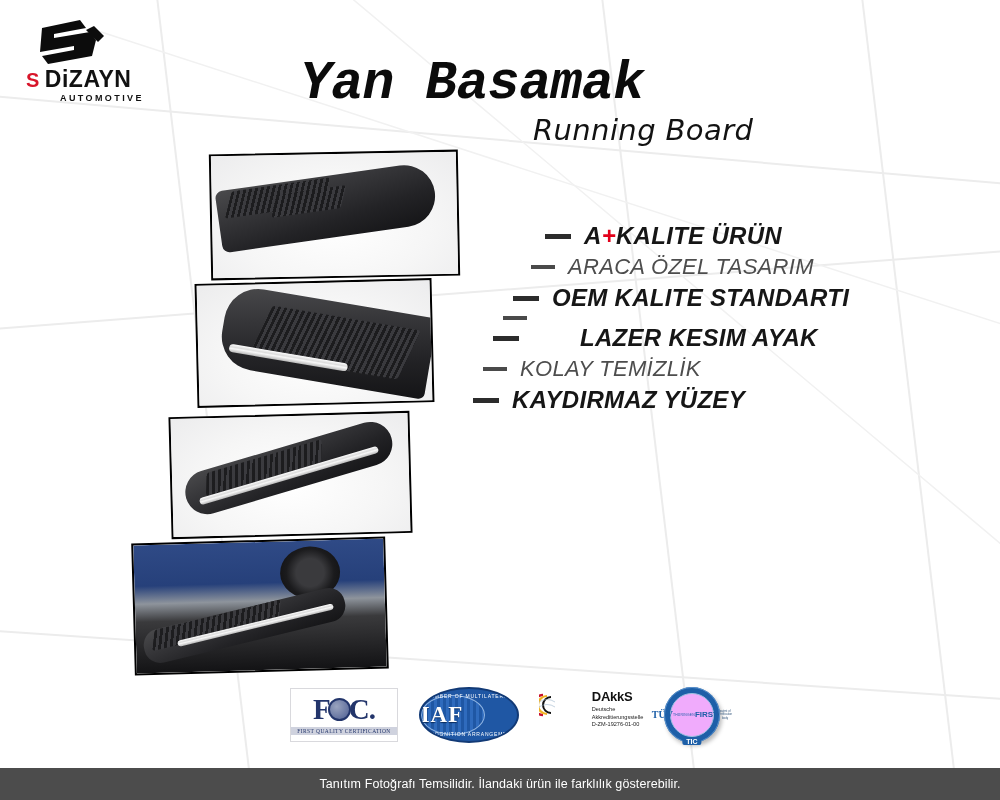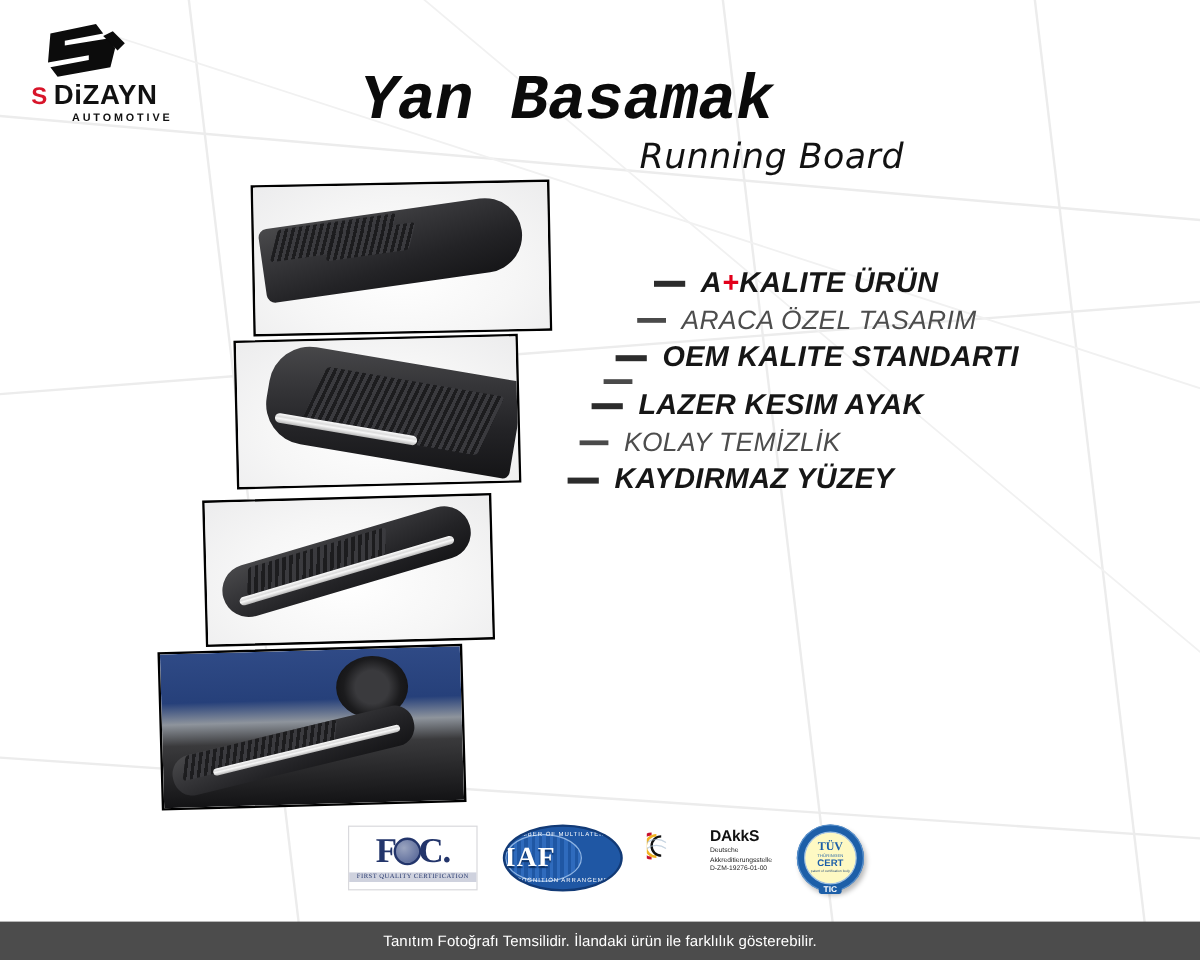--- a/index.html
+++ b/index.html
@@ -97,22 +97,22 @@
   .dakks{width:104px;height:50px;display:flex;align-items:flex-start;}
   .dakks-waves{width:18px;height:24px;position:relative;margin-top:3px;flex:0 0 auto;}
   .dakks-body{margin-left:3px;}
   .dakks-name{font-weight:bold;font-size:13px;color:#111;letter-spacing:-.2px;line-height:1;}
   .dakks-sub{font-size:5.6px;color:#222;line-height:1.35;margin-top:3px;}
 
   
   .tuv{width:56px;height:56px;border-radius:50%;background:#1d5fa8;
        display:flex;align-items:center;justify-content:center;position:relative;
        box-shadow:2px 3px 4px rgba(0,0,0,.28);}
-  .tuv-inner{width:42px;height:42px;border-radius:50%;background:#fef9c3;
-       display:flex;flex-direction:column;align-items:center;justify-content:center;border:1px solid #9fc0e2;}
+  .tuv-inner{width:42px;height:42px;border-radius:50%;background:#f0abfc;
+       display:flex;flex-direction:row;align-items:center;justify-content:center;border:1px solid #9fc0e2;}
   .tuv-top{font-size:10px;font-weight:bold;color:#1d5fa8;line-height:1;font-family:"Liberation Serif",serif;}
   .tuv-tiny{font-size:3.4px;color:#1d5fa8;letter-spacing:.2px;}
   .tuv-cert{font-size:8px;font-weight:bold;color:#1d5fa8;line-height:1.1;margin-top:1px;}
   .tuv-micro{font-size:2.8px;color:#33567d;text-align:center;line-height:1.2;}
   .tuv-ring{position:absolute;inset:0;border-radius:50%;border:1px solid #5b92cc;}
   .tuv-foot{position:absolute;bottom:-2px;left:50%;transform:translateX(-50%);
             font-size:7px;font-weight:bold;color:#fff;background:#1d5fa8;padding:0 4px;border-radius:2px;}
 
   
   .footer{position:absolute;left:230px;top:768px;width:540px;height:32px;background:#4c4c4c;
@@ -199,21 +199,21 @@
       <span class="dash"></span>
       <span class="ftext">ARACA ÖZEL TASARIM</span>
     </div>
     <div class="feat bold" style="margin-left:58px;">
       <span class="dash"></span>
       <span class="ftext">OEM KALITE STANDARTI</span>
     </div>
     <div class="feat light" style="margin-left:48px;">
       <span class="dash"></span>
     </div>
-    <div class="feat bold" style="margin-left:38px;">
+    <div class="feat bold" style="margin-left:38px;gap:48px;">
       <span class="dash"></span>
       <span class="ftext">LAZER KESIM AYAK</span>
     </div>
     <div class="feat light" style="margin-left:28px;">
       <span class="dash"></span>
       <span class="ftext">KOLAY TEMİZLİK</span>
     </div>
     <div class="feat bold" style="margin-left:18px;">
       <span class="dash"></span>
       <span class="ftext">KAYDIRMAZ YÜZEY</span>
@@ -254,21 +254,21 @@
           <div>D-ZM-19276-01-00</div>
         </div>
       </div>
     </div>
 
     <div class="cert tuv">
       <div class="tuv-ring"></div>
       <div class="tuv-inner">
         <div class="tuv-top">TÜV</div>
         <div class="tuv-tiny">THÜRINGEN</div>
-        <div class="tuv-cert">CERT</div>
+        <div class="tuv-cert">FIRST</div>
         <div class="tuv-micro">patent of certification body</div>
       </div>
       <div class="tuv-foot">TIC</div>
     </div>
 
   </div>
 
   <div class="footer-left"></div>
   <div class="footer">
     <span class="footer-txt">Tanıtım Fotoğrafı Temsilidir. İlandaki ürün ile farklılık gösterebilir.</span>

